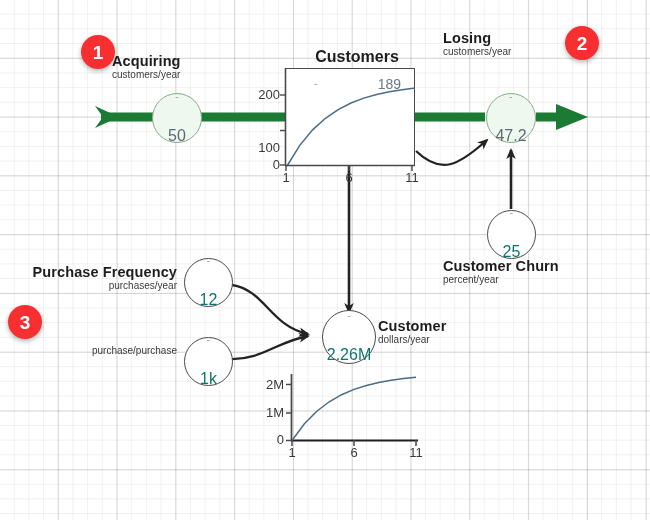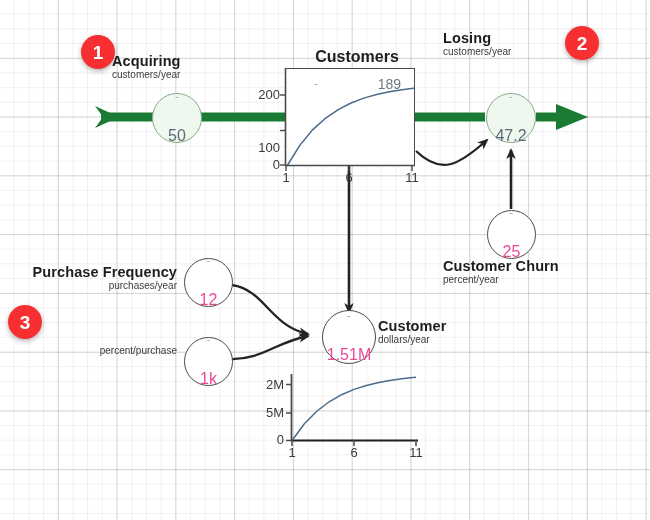--- a/index.html
+++ b/index.html
@@ -86,21 +86,21 @@
     line-height: 6px;
     margin-bottom: 3px;
     letter-spacing: 0.5px;
   }
   .var-node .val {
     font-size: 16px;
     color: #5d6b78;
     line-height: 1;
     margin-top: 26px;
   }
-  .var-node.aux-node .val { color: #ec4899; }
+  .var-node.aux-node .val { color: #0f766e; }
 
   
   .stock-box {
     position: absolute;
     z-index: 4;
     background: #ffffff;
     border: 1.4px solid #4a4a4a;
     box-sizing: border-box;
   }
   .stock-title {
@@ -258,30 +258,30 @@
   <div class="node-label" style="left:443px; top:258px; width:140px;">
     <span class="ttl">Customer Churn</span>
     <span class="unit">percent/year</span>
   </div>
   <div class="var-node aux-node" style="left:184px; top:258px; width:49px; height:49px;">
     <span class="dash">-</span>
     <span class="val">12</span>
   </div>
 
   <div class="node-label align-right" style="left:22px; top:345px; width:155px;">
-    <span class="unit">percent/purchase</span>
+    <span class="unit">purchase/purchase</span>
   </div>
   <div class="var-node aux-node" style="left:184px; top:337px; width:49px; height:49px;">
     <span class="dash">-</span>
     <span class="val">1k</span>
   </div>
 
   <div class="var-node aux-node" style="left:322px; top:310px; width:54px; height:54px;">
     <span class="dash">-</span>
-    <span class="val">1.51M</span>
+    <span class="val">2.26M</span>
   </div>
   <div class="node-label align-left" style="left:378px; top:318px; width:130px;">
     <span class="ttl">Customer</span>
     <span class="unit">dollars/year</span>
   </div>
 
   <svg class="layer" viewBox="0 0 650 520" width="650" height="520" style="z-index:5;">
 
     <line x1="291.5" y1="374" x2="291.5" y2="441" stroke="#4a4a4a" stroke-width="1.8"></line>
 
@@ -292,21 +292,21 @@
     <line x1="291" y1="440.5" x2="418" y2="440.5" stroke="#1f1f1f" stroke-width="1.8"></line>
 
     <line x1="292" y1="440" x2="292" y2="446" stroke="#4a4a4a" stroke-width="1.5"></line>
     <line x1="354" y1="440" x2="354" y2="446" stroke="#4a4a4a" stroke-width="1.5"></line>
     <line x1="416" y1="440" x2="416" y2="446" stroke="#4a4a4a" stroke-width="1.5"></line>
 
     <polyline id="revenue-curve" fill="none" stroke="#4a6b8a" stroke-width="1.5" points="292.00,440.50 304.40,423.75 316.80,411.19 329.20,401.77 341.60,394.70 354.00,389.40 366.40,385.42 378.80,382.44 391.20,380.21 403.60,378.53 416.00,377.27"></polyline>
   </svg>
 
   <span class="tick y" style="left:250px; top:377px; width:34px;">2M</span>
-  <span class="tick y" style="left:250px; top:405px; width:34px;">5M</span>
+  <span class="tick y" style="left:250px; top:405px; width:34px;">1M</span>
   <span class="tick y" style="left:250px; top:432px; width:34px;">0</span>
 
   <span class="tick x" style="left:278px; top:445px; width:28px;">1</span>
   <span class="tick x" style="left:340px; top:445px; width:28px;">6</span>
   <span class="tick x" style="left:402px; top:445px; width:28px;">11</span>
 
   <div class="badge" style="left:81px; top:35px;">
     <span>1</span>
   </div>
   <div class="badge" style="left:565px; top:26px;">

